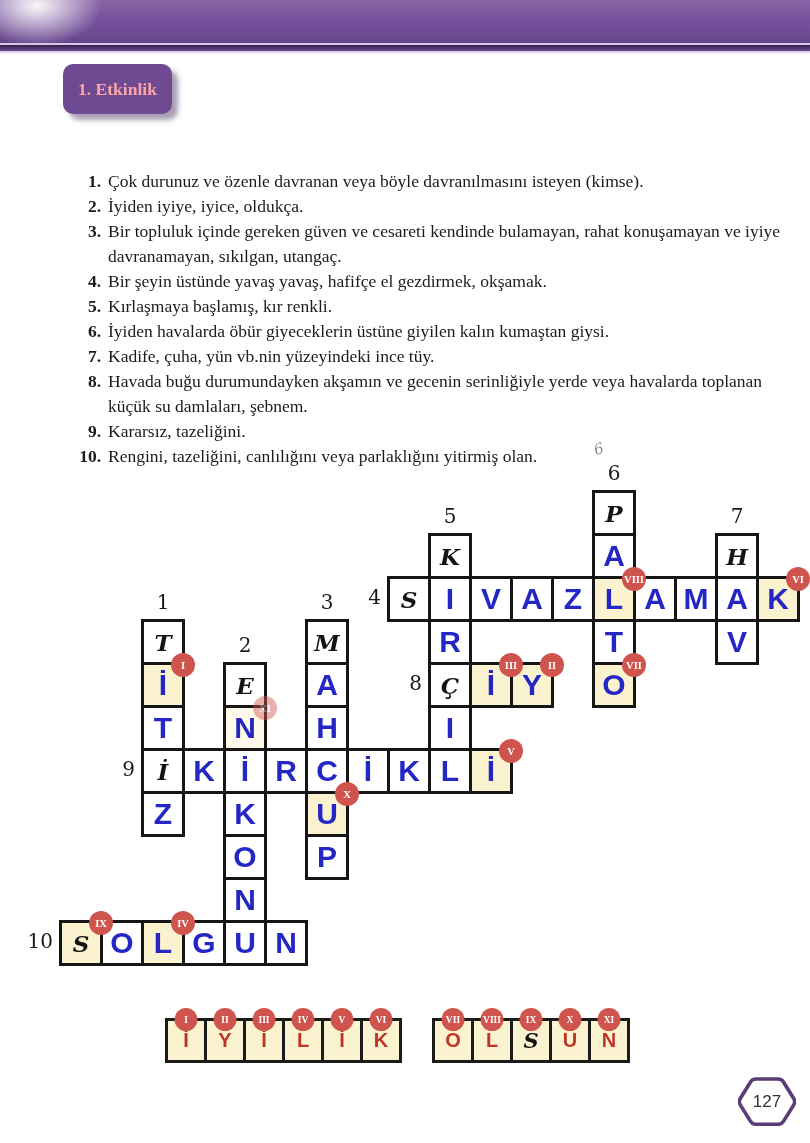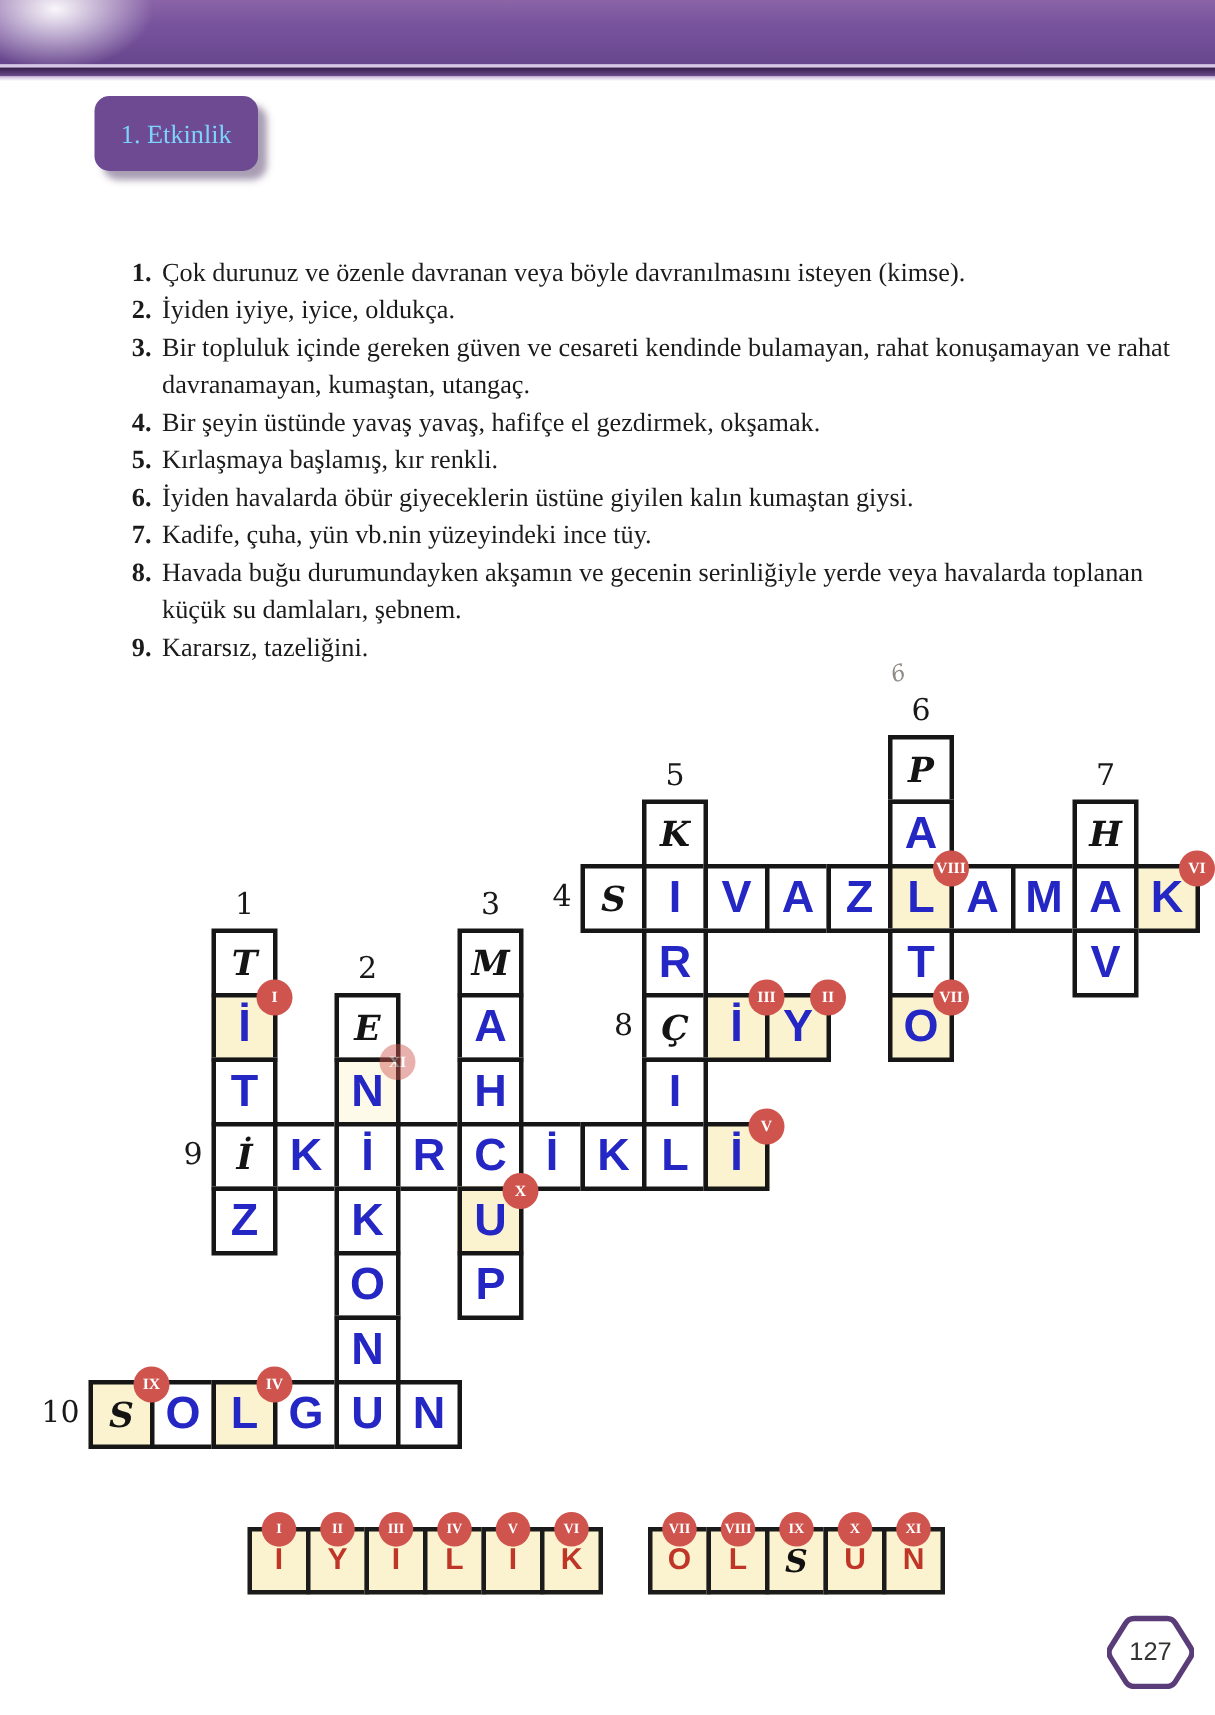--- a/index.html
+++ b/index.html
@@ -14,21 +14,21 @@
   .bar-light { position:absolute; left:0; top:43px; width:810px; height:2px; background:#d7c6e6; }
   .bar-dark  { position:absolute; left:0; top:45px; width:810px; height:6px;
               background:linear-gradient(180deg,#351c49,#6e4f92); }
   .bar-fade  { position:absolute; left:0; top:51px; width:810px; height:3px;
               background:linear-gradient(180deg,#cdbbdd,#ffffff); }
 
   
   .activity-badge { position:absolute; left:63px; top:64px; width:109px; height:50px;
               background:#6d4a91; border-radius:10px; box-shadow:6px 6px 5px rgba(84,62,104,.5);
               display:flex; align-items:center; justify-content:center; }
-  .activity-badge span { color:#7dd3fc; font-weight:normal; font-size:17.5px; }
+  .activity-badge span { color:#fca5a5; font-weight:bold; font-size:17.5px; }
   .instruction { position:absolute; left:193px; top:57px; width:606px; margin:0;
               font-size:19px; line-height:29px; color:#1d1d1d; text-align:justify; }
   .instruction b { font-weight:bold; }
   .instruction .itext { white-space:pre-line; }
 
   
   #definitions { position:absolute; left:64px; top:169px; width:732px; }
   .def-row  { display:flex; font-size:17.5px; line-height:25px; color:#1b1b1b; }
   .def-num  { width:37px; text-align:right; font-weight:bold; flex:none; }
   .def-text { margin-left:7px; flex:1; }
@@ -90,21 +90,21 @@
       <div class="def-row">
         <span class="def-num">1.</span>
         <span class="def-text">Çok durunuz ve özenle davranan veya böyle davranılmasını isteyen (kimse).</span>
       </div>
       <div class="def-row">
         <span class="def-num">2.</span>
         <span class="def-text">İyiden iyiye, iyice, oldukça.</span>
       </div>
       <div class="def-row">
         <span class="def-num">3.</span>
-        <span class="def-text">Bir topluluk içinde gereken güven ve cesareti kendinde bulamayan, rahat konuşamayan ve rahat davranamayan, kumaştan, utangaç.</span>
+        <span class="def-text">Bir topluluk içinde gereken güven ve cesareti kendinde bulamayan, rahat konuşamayan ve iyiye davranamayan, sıkılgan, utangaç.</span>
       </div>
       <div class="def-row">
         <span class="def-num">4.</span>
         <span class="def-text">Bir şeyin üstünde yavaş yavaş, hafifçe el gezdirmek, okşamak.</span>
       </div>
       <div class="def-row">
         <span class="def-num">5.</span>
         <span class="def-text">Kırlaşmaya başlamış, kır renkli.</span>
       </div>
       <div class="def-row">
@@ -115,20 +115,24 @@
         <span class="def-num">7.</span>
         <span class="def-text">Kadife, çuha, yün vb.nin yüzeyindeki ince tüy.</span>
       </div>
       <div class="def-row">
         <span class="def-num">8.</span>
         <span class="def-text">Havada buğu durumundayken akşamın ve gecenin serinliğiyle yerde veya havalarda toplanan küçük su damlaları, şebnem.</span>
       </div>
       <div class="def-row">
         <span class="def-num">9.</span>
         <span class="def-text">Kararsız, tazeliğini.</span>
+      </div>
+      <div class="def-row">
+        <span class="def-num">10.</span>
+        <span class="def-text">Rengini, tazeliğini, canlılığını veya parlaklığını yitirmiş olan.</span>
       </div>
     </div>
 
   <div id="puzzle">
       <div class="cell" style="left: 592px; top: 490px;">
         <span class="hand">P</span>
       </div>
       <div class="cell" style="left: 592px; top: 533px;">
         <span class="blue">A</span>
       </div>

